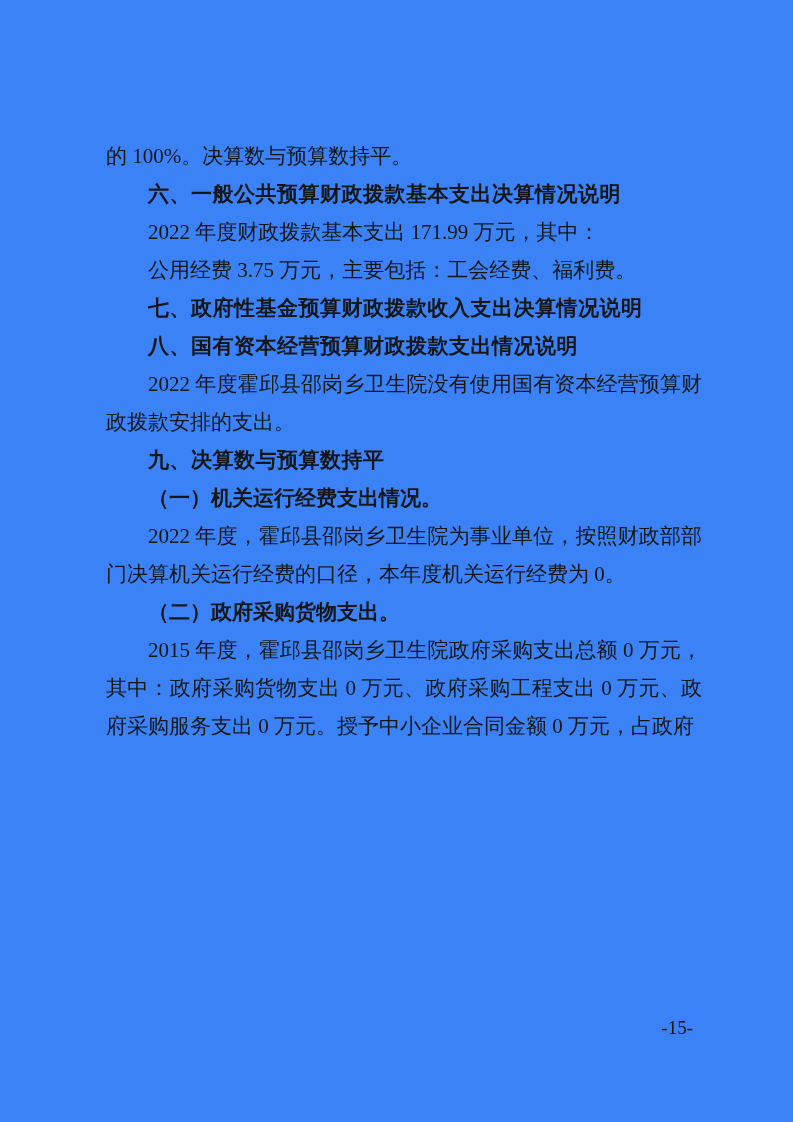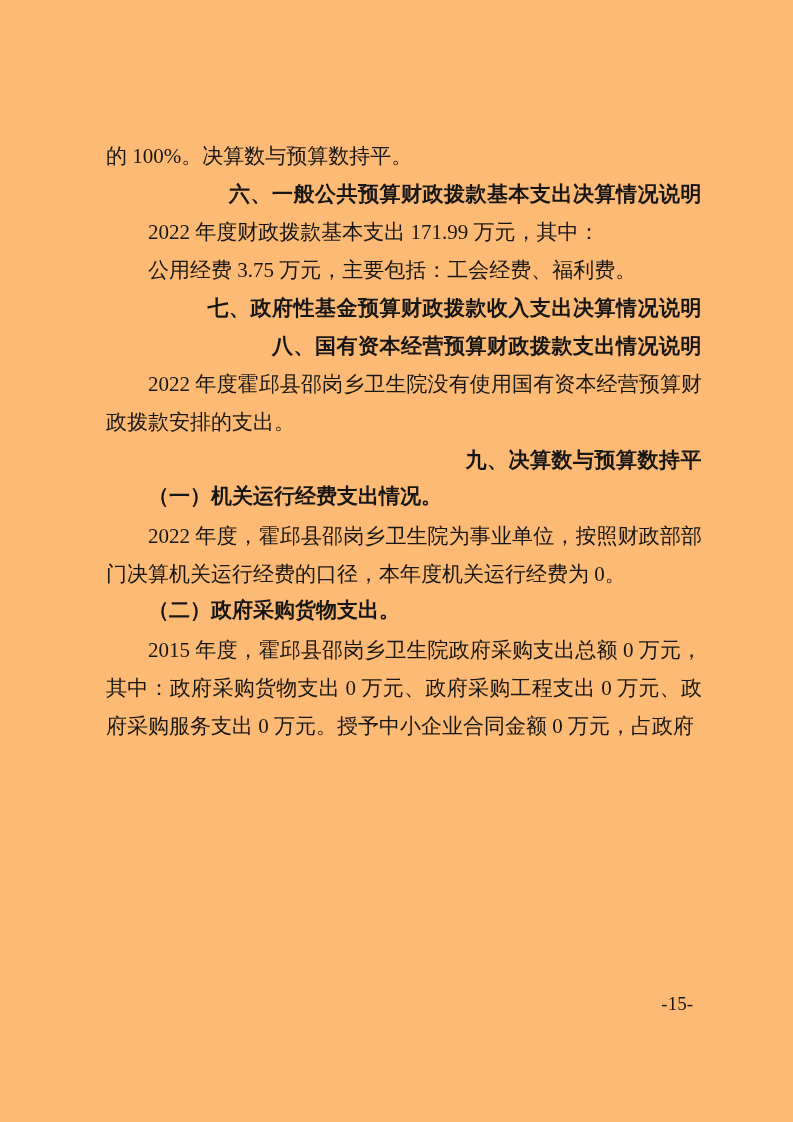--- a/index.html
+++ b/index.html
@@ -4,21 +4,21 @@
 <style>
   html, body {
     margin: 0;
     padding: 0;
     background: #ffffff;
   }
   .page {
     position: relative;
     width: 793px;
     height: 1122px;
-    background: #fdba74;
+    background: #3b82f6;
     overflow: hidden;
     box-sizing: border-box;
     color: #161616;
   }
   .content {
     position: absolute;
     top: 137px;
     left: 106px;
     width: 596px;
     font-family: "Liberation Serif", "DejaVu Serif", serif;
@@ -33,33 +33,33 @@
   .para.no-indent {
     text-indent: 0;
   }
   .heading {
     margin: 0;
     text-indent: 2em;
     font-family: "Liberation Sans", "DejaVu Sans", sans-serif;
     font-weight: bold;
     font-size: 21px;
     letter-spacing: 0.5px;
-    text-align: right;
+    text-align: left;
   }
   .subheading {
     margin: 0;
     text-indent: 2em;
-    font-family: Liberation Mono, monospace;
+    font-family: Liberation Sans, sans-serif;
     font-weight: bold;
     font-size: 21px;
     text-align: left;
   }
   .page-number {
     position: absolute;
-    top: 993px;
+    top: 1017px;
     right: 100px;
     font-family: "Liberation Serif", "DejaVu Serif", serif;
     font-size: 19px;
     color: #161616;
   }
 </style>
 </head>
 <body>
 
 <div class="page">

